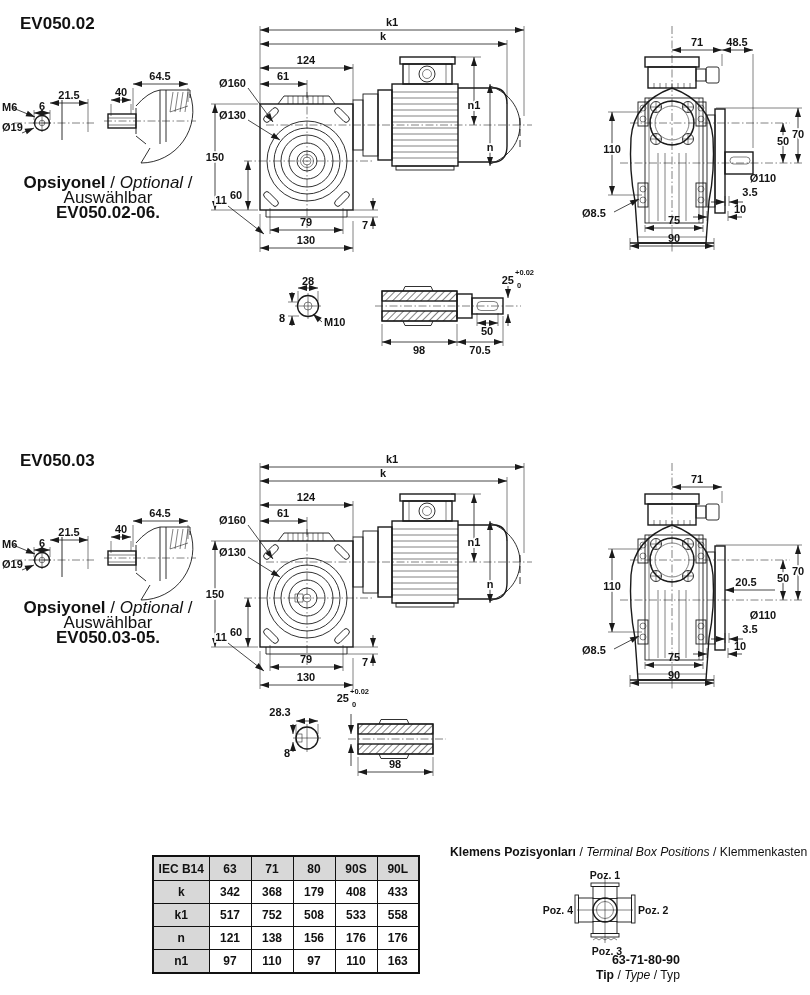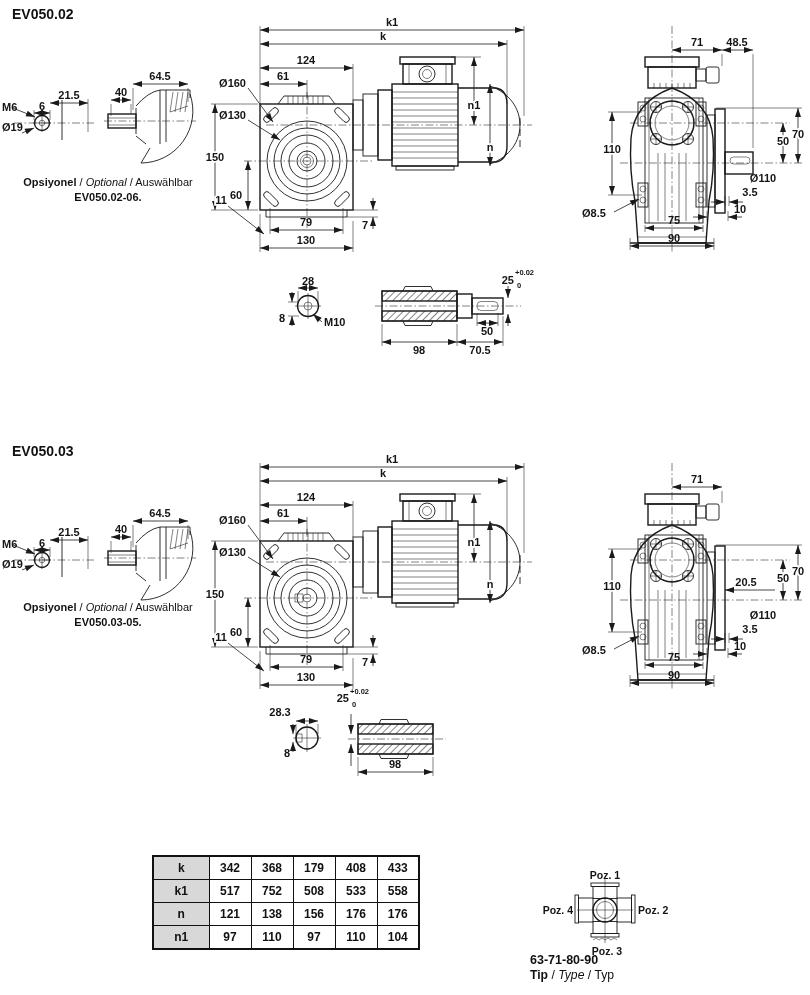--- a/index.html
+++ b/index.html
@@ -1,41 +1,41 @@
 <!DOCTYPE html>
 <html><head>
 <meta charset="utf-8">
 <style>
   html,body{margin:0;padding:0;background:#fff}
   .page{position:relative;width:810px;height:995px;background:#fff;
         font-family:"Liberation Sans",sans-serif;color:#111;overflow:hidden}
   .abs{position:absolute}
-  .sec-title{font-size:14px;font-weight:bold;margin:0}
+  .sec-title{font-size:17px;font-weight:bold;margin:8px}
   svg{position:absolute;overflow:visible}
   svg text{font:bold 11px "Liberation Sans",sans-serif;fill:#141414}
   .halo{paint-order:stroke;stroke:#fff;stroke-width:3.5px}
   .sup{font-size:7.5px}
   .o{fill:none;stroke:#1a1a1a;stroke-width:1.4}
   .m{fill:none;stroke:#1a1a1a;stroke-width:.9}
   .t{fill:none;stroke:#1a1a1a;stroke-width:.55}
   .d{fill:none;stroke:#1a1a1a;stroke-width:.8}
   .c{fill:none;stroke:#1a1a1a;stroke-width:.55;stroke-dasharray:8 2.5 1.5 2.5}
   .bd{stroke-dasharray:4 2.5}
   .h{stroke:#1a1a1a;stroke-width:.9;fill:url(#hat)}
-  .opt{font-size:11px;text-align:center;line-height:15px}
+  .opt{font-size:17px;text-align:center;line-height:15px}
   .it{font-style:italic}
   .b{font-weight:bold}
   .trline{font-size:12.2px;white-space:nowrap}
   table.dims{position:absolute;border-collapse:collapse;table-layout:fixed;
              font-size:12px;text-align:center;border:2px solid #111;background:#fff}
   table.dims th,table.dims td{border:1px solid #111;padding:0}
   table.dims th{background:#d8d8d8;font-weight:bold}
   table.dims td{font-weight:bold;height:22px}
   table.dims tr.hdr th{height:23px}
-  .ctr{text-align:left}
+  .ctr{text-align:right}
 </style>
 </head>
 <body>
 
 <div class="page">
 
 <svg width="0" height="0" style="left:0;top:0">
   <defs>
     <marker id="ar" markerUnits="userSpaceOnUse" markerWidth="10" markerHeight="7" viewBox="0 0 10 7" refX="9.5" refY="3.5" orient="auto-start-reverse">
       <path d="M0.5,0.5 L9.5,3.5 L0.5,6.5 Z" fill="#1a1a1a"></path>
@@ -509,20 +509,28 @@
 <table class="dims" style="left:152px;top:855px;width:266px">
   <colgroup>
         <col style="width:56px">
         <col style="width:42px">
         <col style="width:42px">
         <col style="width:42px">
         <col style="width:42px">
         <col style="width:42px">
       </colgroup>
   <tbody>
+        <tr class="hdr">
+    <th>IEC B14</th>
+    <th>63</th>
+    <th>71</th>
+    <th>80</th>
+    <th>90S</th>
+    <th>90L</th>
+  </tr>
   <tr>
     <th>k</th>
     <td>342</td>
     <td>368</td>
     <td>179</td>
     <td>408</td>
     <td>433</td>
   </tr>
   <tr>
     <th>k1</th>
@@ -539,25 +547,28 @@
     <td>156</td>
     <td>176</td>
     <td>176</td>
   </tr>
   <tr>
     <th>n1</th>
     <td>97</td>
     <td>110</td>
     <td>97</td>
     <td>110</td>
-    <td>104</td>
+    <td>163</td>
   </tr>
 </tbody>
     </table>
 
+<div class="abs trline" style="left:450px;top:845px">
+  <span class="b">Klemens Pozisyonları</span> <span>/</span> <span class="it">Terminal Box Positions</span> <span>/</span> <span>Klemmenkasten</span>
+</div>
 
 <svg style="left:530px;top:865px" width="160" height="95" viewBox="0 0 160 95">
   <path class="t" d="M75,14 V78 M47,45 H103"></path>
   <g>
     <rect class="m" x="61" y="18" width="28" height="3.5"></rect>
     <rect class="m" x="63" y="21.5" width="24" height="12"></rect>
     <rect class="m" x="63" y="56.5" width="24" height="12"></rect>
     <rect class="m" x="61" y="68.5" width="28" height="3.5"></rect>
     <rect class="m" x="45" y="30" width="3.5" height="28"></rect>
     <rect class="m" x="48.5" y="33" width="14.5" height="24"></rect>

